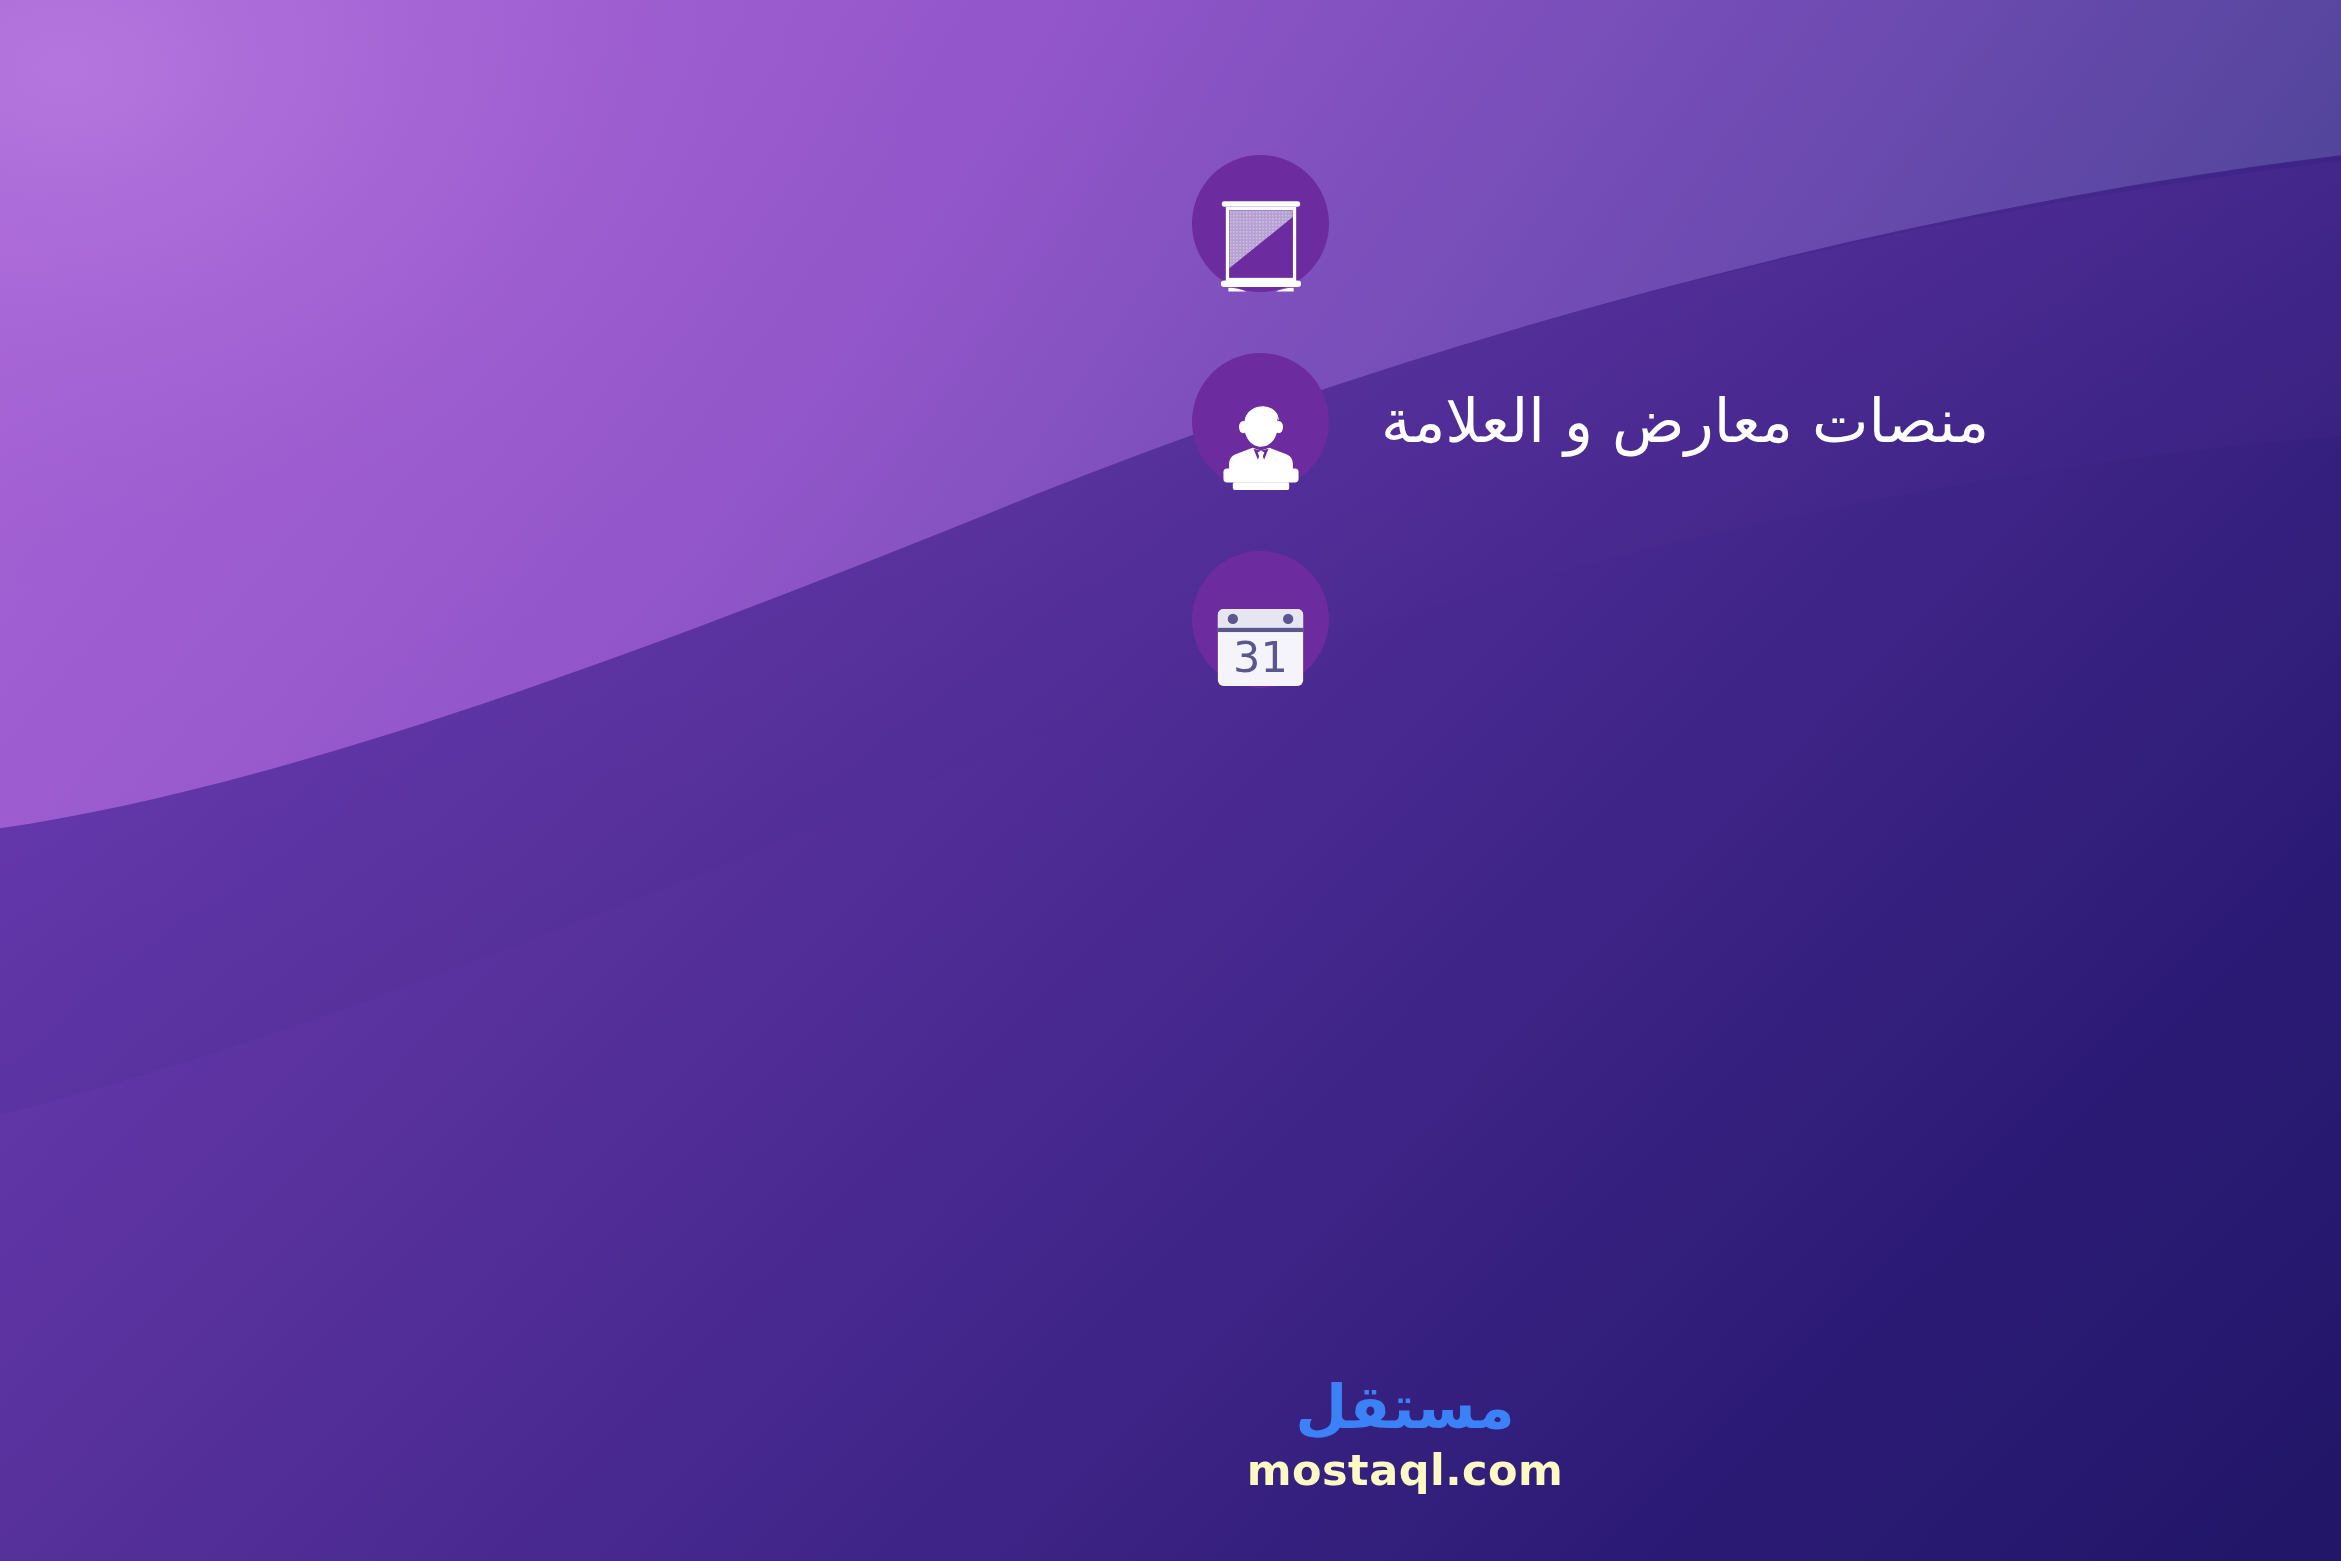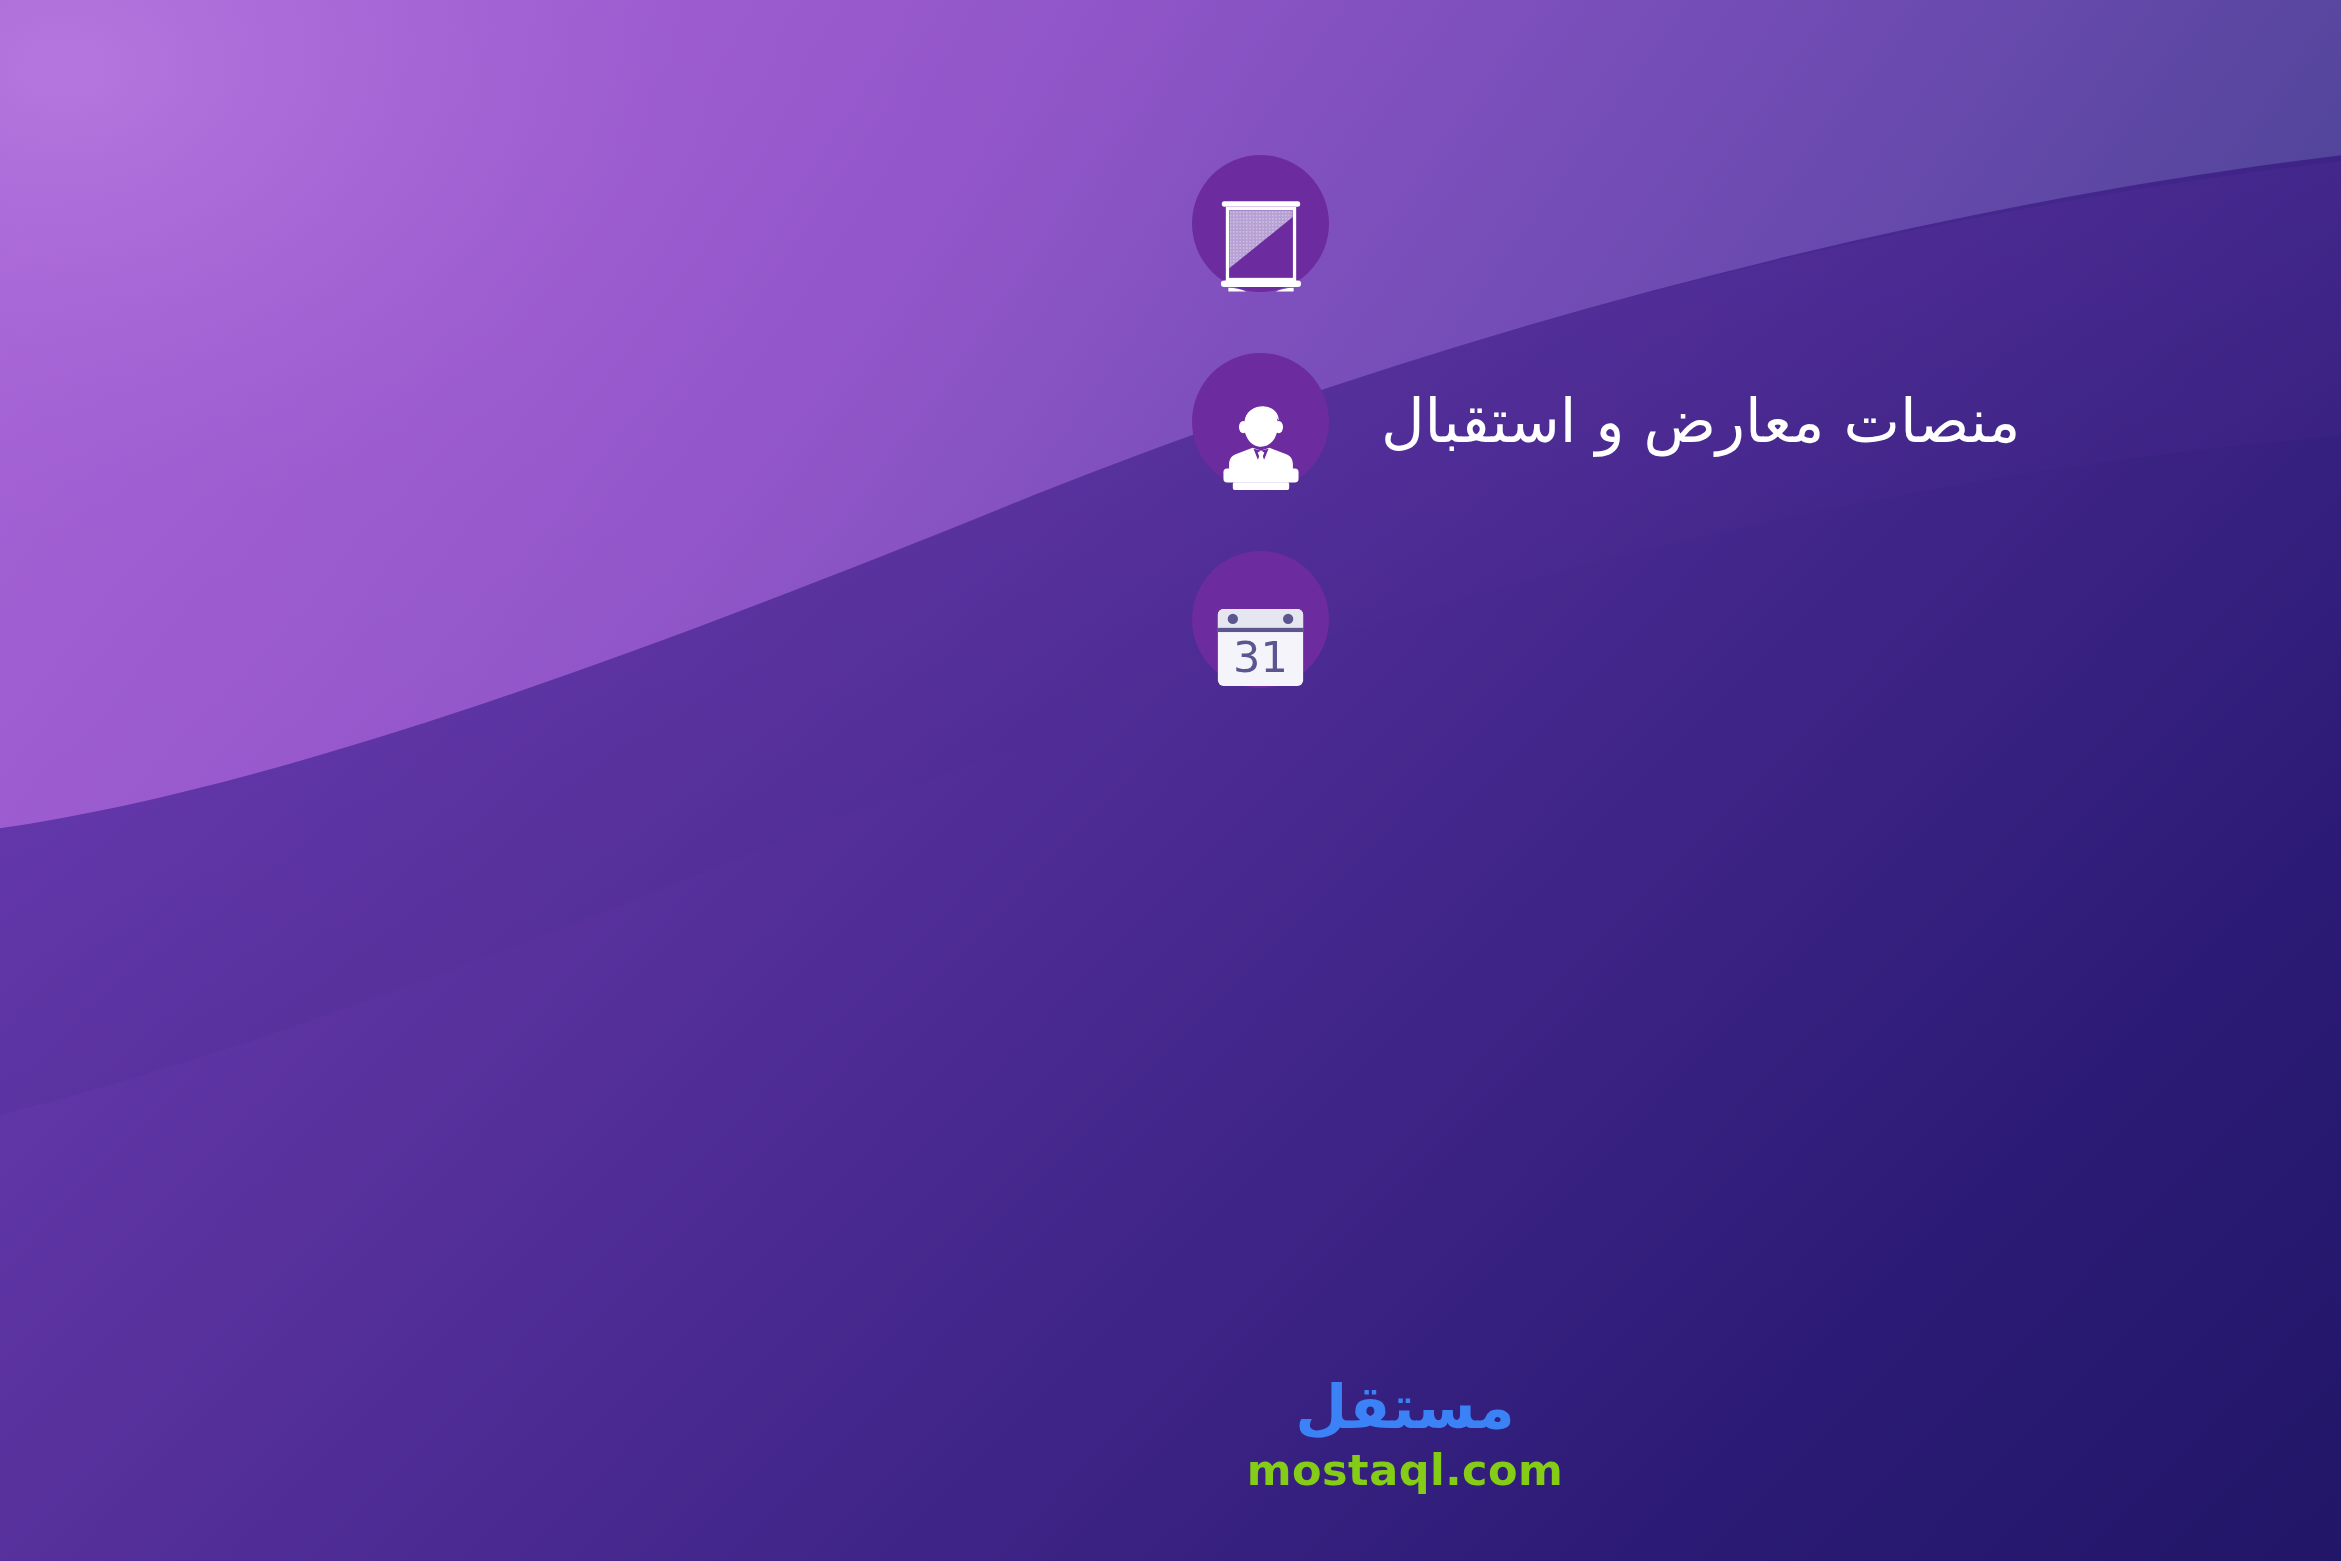--- a/index.html
+++ b/index.html
@@ -95,21 +95,21 @@
     color: #3b82f6;
     font-size: 60px;
     line-height: 1;
     font-weight: 700;
     direction: rtl;
     letter-spacing: -1.9px;
     font-family: "DejaVu Sans", "Liberation Sans", sans-serif;
   }
 
   .logo-domain {
-    color: #84cc16;
+    color: #fef9c3;
     font-size: 43px;
     line-height: 1;
     font-weight: 700;
     margin-top: 12px;
     letter-spacing: 0.5px;
     font-family: "DejaVu Sans", "Liberation Sans", sans-serif;
   }
 </style>
 </head>
 <body>
@@ -211,21 +211,21 @@
 
           <path d="M 98,112 L 82,108 L 98,148 L 114,108 Z" fill="#6c2b9e"></path>
           <path d="M 98,112 L 91,116 L 94,124 L 88,142 L 98,150 L 108,142 L 102,124 L 105,116 Z" fill="#ffffff"></path>
 
           <rect x="18" y="150" width="160" height="30" rx="8" fill="#ffffff"></rect>
 
           <path d="M 38,180 L 158,180 L 150,196 L 46,196 Z" fill="#ffffff"></path>
           <rect x="38" y="180" width="120" height="16" rx="4" fill="#ffffff"></rect>
         </svg>
       </div>
-      <div class="row-label">منصات معارض و استقبال</div>
+      <div class="row-label">منصات معارض و العلامة</div>
     </div>
 
     <div class="row">
       <div class="row-icon" style="background: rgb(108, 43, 158);">
         <svg width="89" height="81" viewBox="0 0 190 172" aria-hidden="true">
 
           <rect x="4" y="4" width="182" height="164" rx="12" fill="#f4f4fa"></rect>
 
           <path d="M 4,16 A 12,12 0 0 1 16,4 L 174,4 A 12,12 0 0 1 186,16 L 186,44 L 4,44 Z" fill="#e6e6f0"></path>
 

